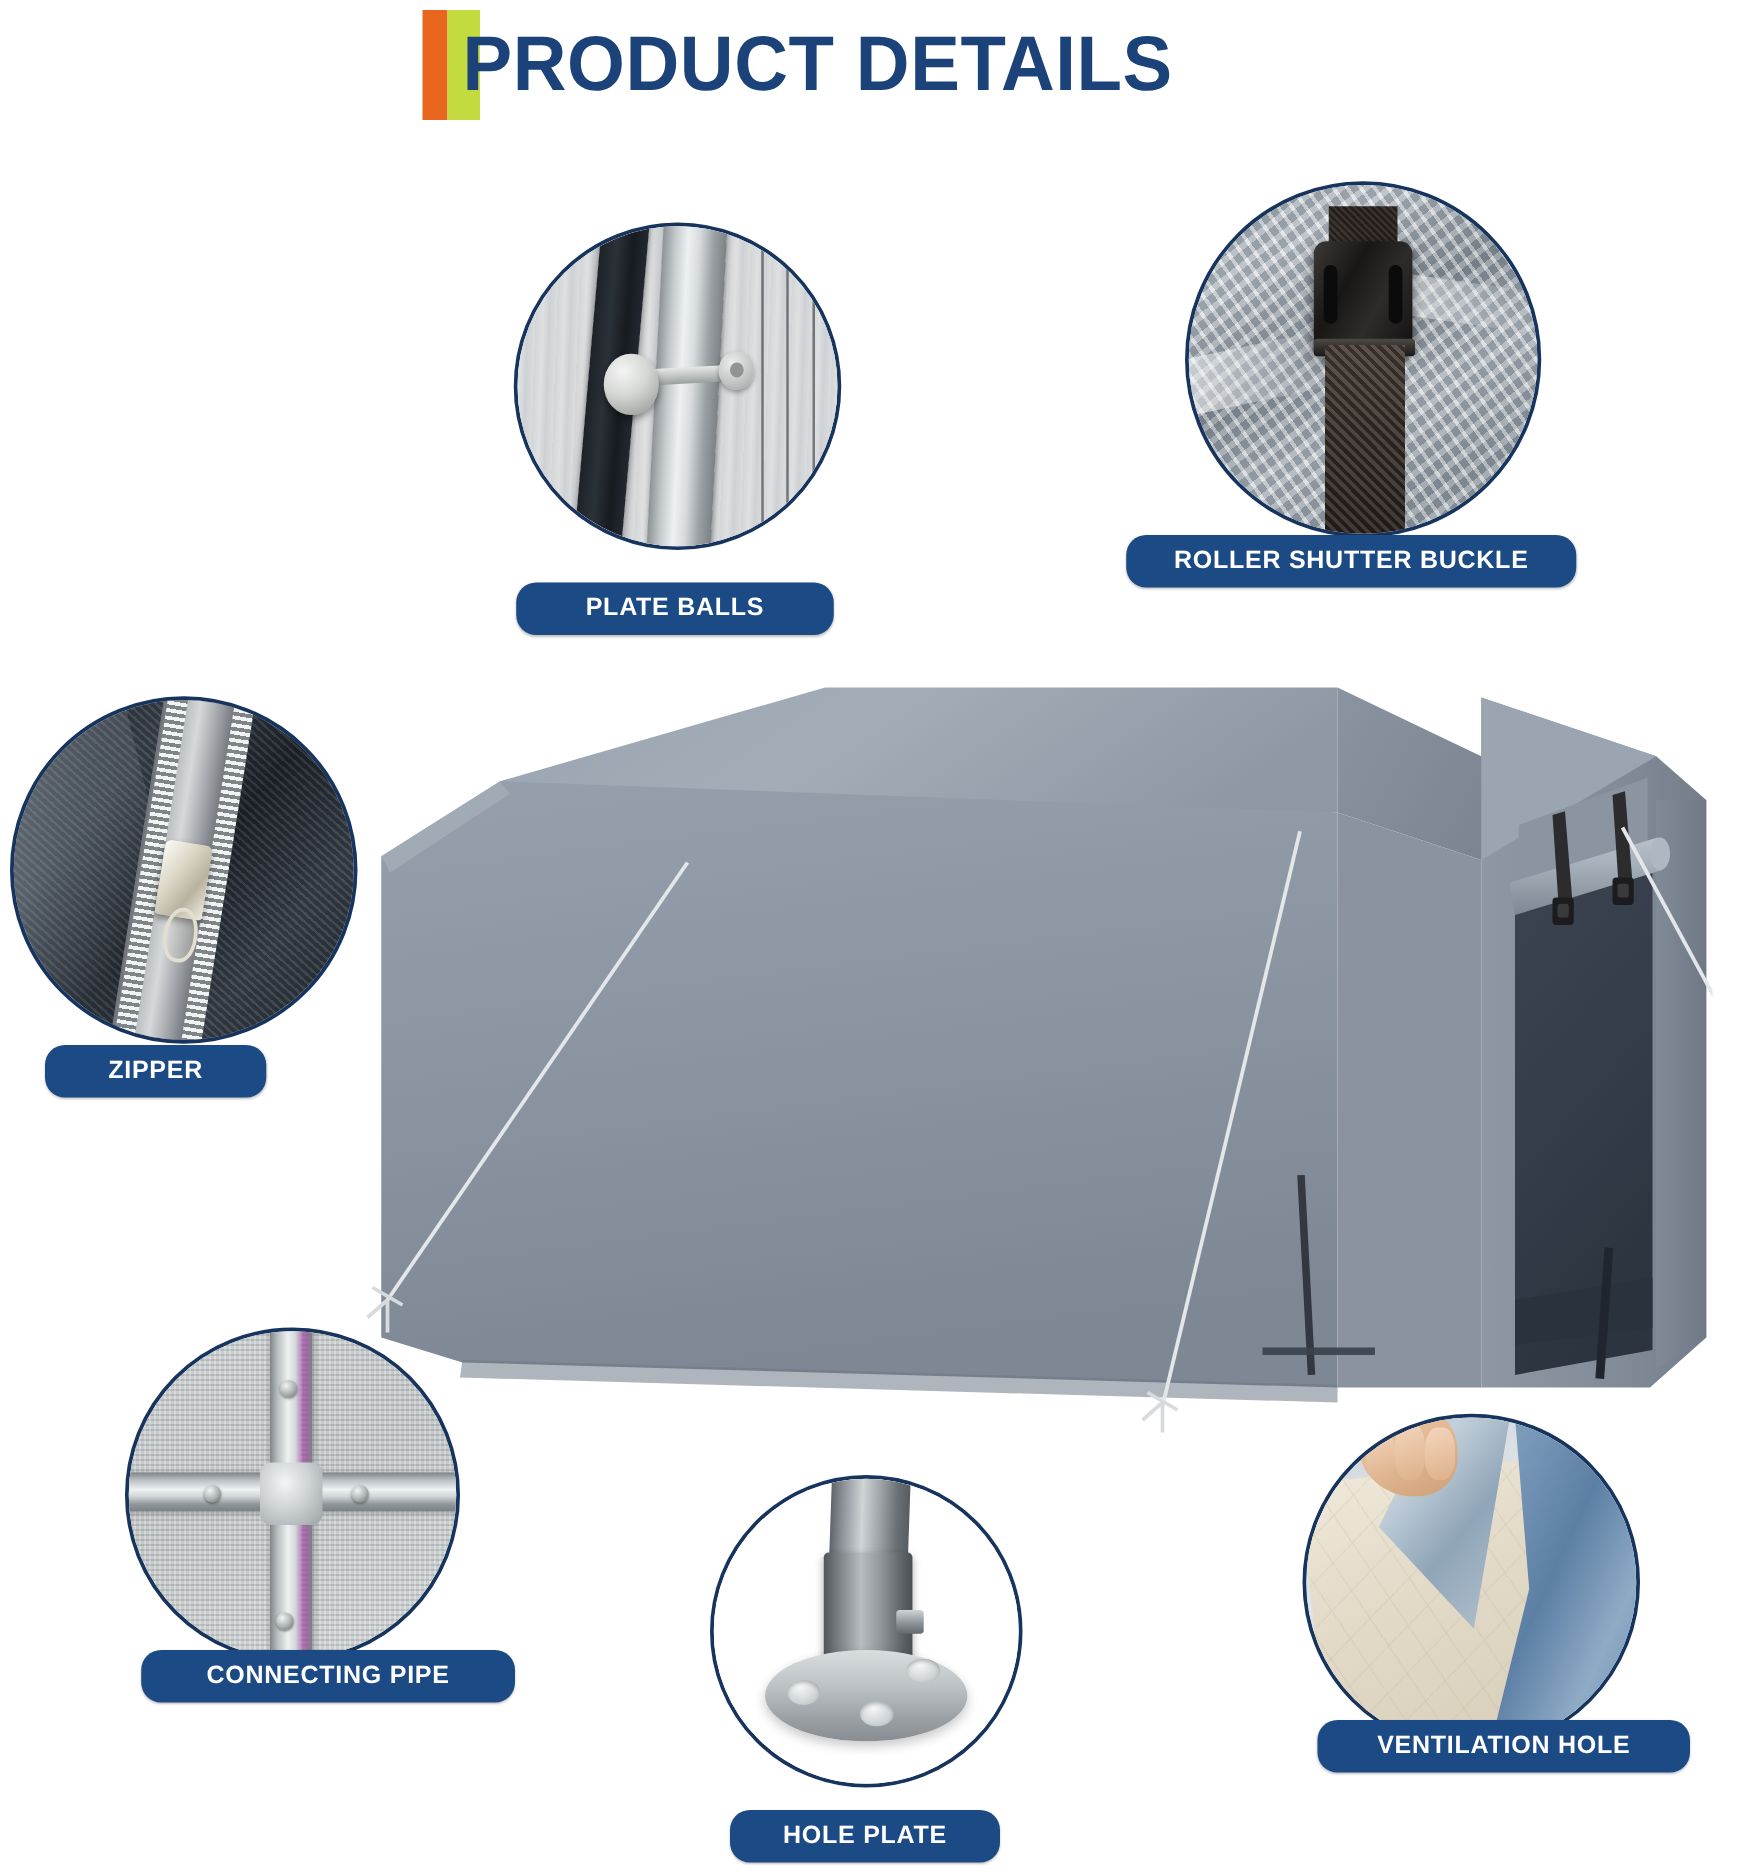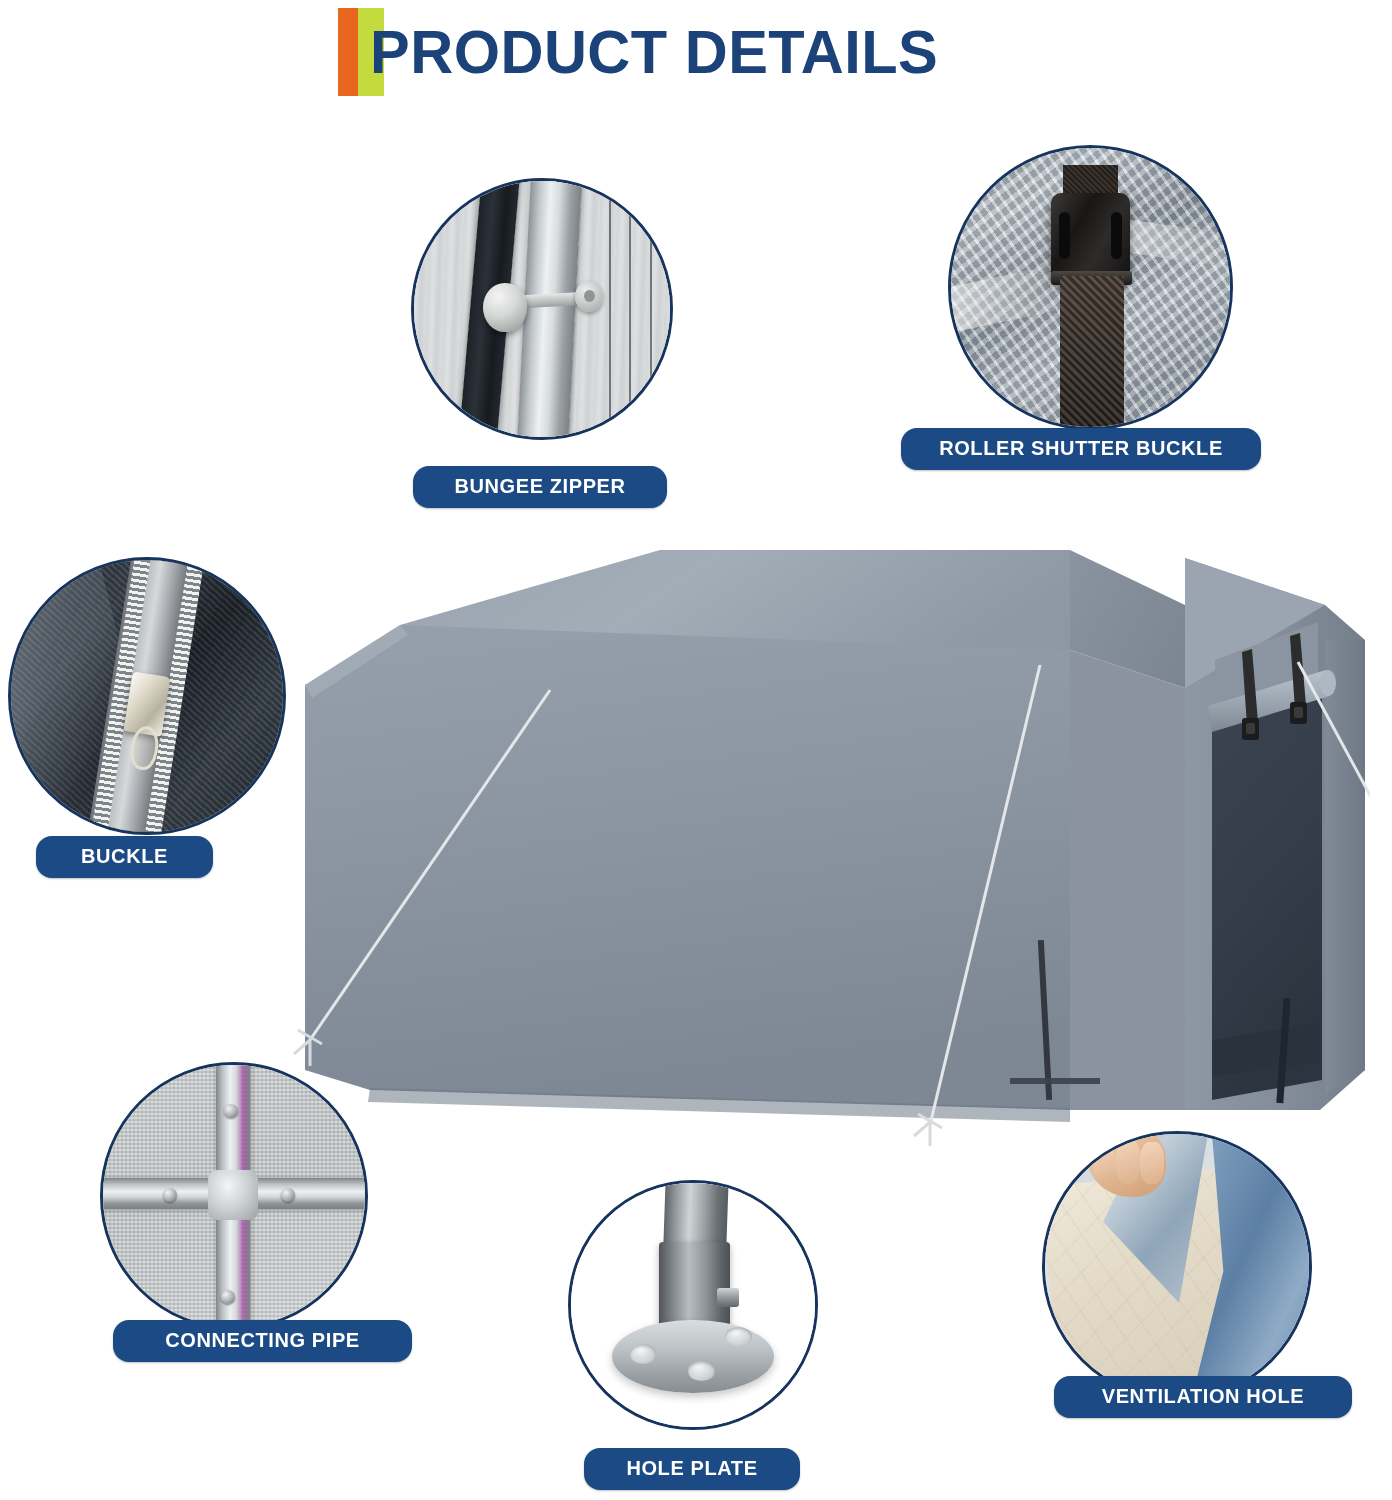--- a/index.html
+++ b/index.html
@@ -432,21 +432,21 @@
         <div class="seam"></div>
         <div class="pole"></div>
         <div class="stripe" style="left:76%"></div>
         <div class="stripe" style="left:84%"></div>
         <div class="stripe" style="left:92%"></div>
         <div class="cord"></div>
         <div class="ball"></div>
         <div class="ring"></div>
       </div>
     </div>
-    <div class="badge" style="left:413px; top:466px; width:254px;">BUNGEE ZIPPER</div>
+    <div class="badge" style="left:413px; top:466px; width:254px;">PLATE BALLS</div>
   </div>
 
   <div class="callout">
     <div class="circle" style="left:948px; top:145px; width:285px; height:285px;">
       <div class="circle-inner ph-buckle">
         <div class="fold" style="left:0; top:45%; width:45%; height:16%; transform:rotate(-12deg);"></div>
         <div class="fold" style="right:0; top:28%; width:40%; height:12%; transform:rotate(8deg);"></div>
         <div class="webbing-top"></div>
         <div class="clip"></div>
         <div class="bar"></div>
@@ -460,21 +460,21 @@
     <div class="circle" style="left:8px; top:557px; width:278px; height:278px;">
       <div class="circle-inner ph-zipper">
         <div class="sheen"></div>
         <div class="tape"></div>
         <div class="teeth-l"></div>
         <div class="teeth-r"></div>
         <div class="slider"></div>
         <div class="pull"></div>
       </div>
     </div>
-    <div class="badge" style="left:36px; top:836px; width:177px;">BUCKLE</div>
+    <div class="badge" style="left:36px; top:836px; width:177px;">ZIPPER</div>
   </div>
 
   <div class="callout">
     <div class="circle" style="left:100px; top:1062px; width:268px; height:268px;">
       <div class="circle-inner ph-pipe">
         <div class="hpipe"></div>
         <div class="vpipe"></div>
         <div class="hub"></div>
         <div class="screw" style="left:46%; top:15%;"></div>
         <div class="screw" style="left:23%; top:47%;"></div>

